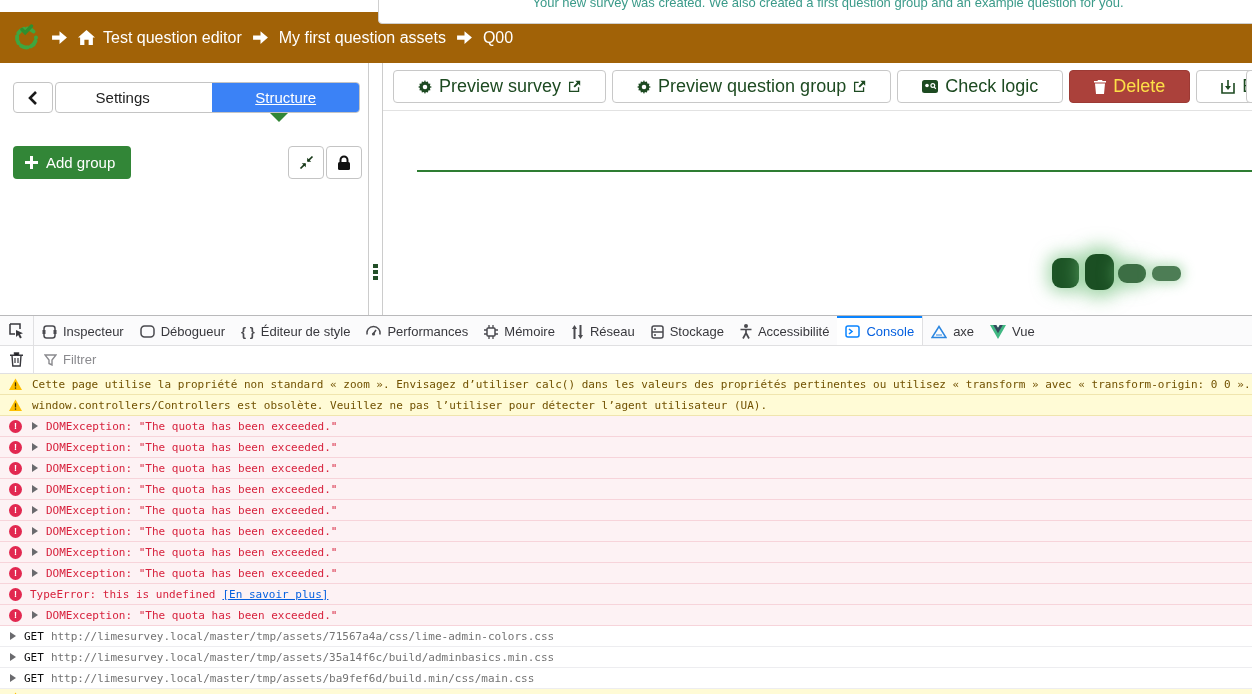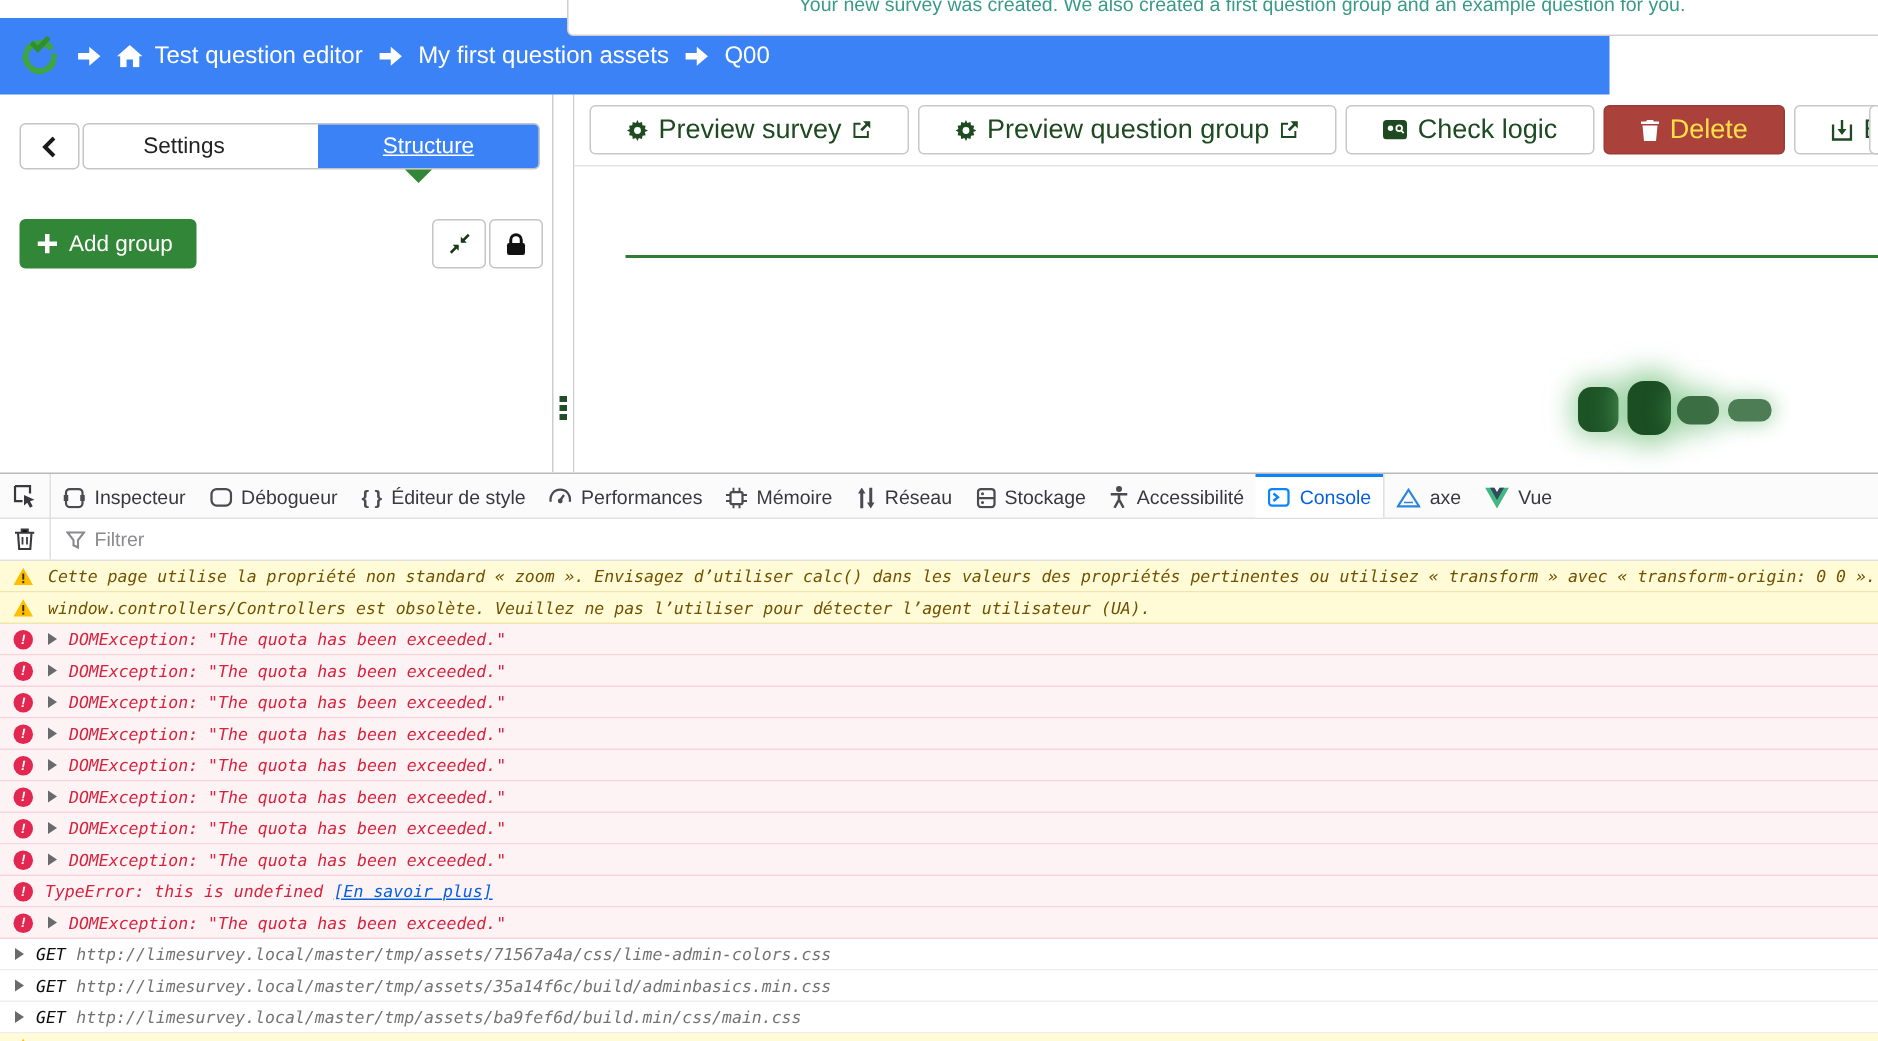--- a/index.html
+++ b/index.html
@@ -6,22 +6,22 @@
   html,body { width:1252px; height:694px; overflow:hidden; background:#fff;
     font-family:"Liberation Sans", sans-serif; position:relative; }
 
   
   .notification { position:absolute; left:378px; top:-18px; width:900px; height:42px;
     background:#fff; border:1px solid #cfcfcf; border-radius:0 0 4px 4px; z-index:20;
     display:flex; align-items:flex-end; justify-content:center; padding-bottom:13px;
     font-size:13px; color:#3a9a89; }
 
   
-  .topbar { position:absolute; left:0; top:12px; width:1073px; height:51px;
-    background:#3b82f6; display:flex; align-items:center; padding-left:12px; z-index:5; }
+  .topbar { position:absolute; left:0; top:12px; width:1252px; height:51px;
+    background:#a16207; display:flex; align-items:center; padding-left:12px; z-index:5; }
   .topbar .crumb { color:#fff; font-size:16px; display:flex; align-items:center; gap:8px;
     cursor:pointer; white-space:nowrap; }
   .bc-arrow { margin:0 10px; flex:none; }
   .logo { margin-right:2px; }
 
   
   .main { position:absolute; left:0; top:63px; width:1252px; height:252px; background:#fff; }
 
   .left-panel { position:absolute; left:0; top:0; width:368px; height:252px; background:#fff; }
   .back-btn { position:absolute; left:13px; top:19px; width:40px; height:31px; background:#fff;
@@ -81,21 +81,21 @@
   .dt-filter { height:28px; background:#fff; border-bottom:1px solid #e0e0e2; display:flex;
     align-items:stretch; }
   .dt-trash { width:33px; display:flex; align-items:center; justify-content:center; cursor:pointer; }
   .filter-wrap { display:flex; align-items:center; gap:6px; padding-left:10px; flex:1; }
   .filter-input { border:none; outline:none; font-size:13px; color:#701a75; flex:1;
     font-family:"Liberation Sans", sans-serif; }
   .filter-input::placeholder { color:#8a8a8e; }
 
   .console { height:321px; overflow:hidden; font-family:"DejaVu Sans Mono", monospace;
     font-size:11px; }
-  .crow { height:21px; display:flex; align-items:center; white-space:nowrap; overflow:hidden;font-style:italic; }
+  .crow { height:21px; display:flex; align-items:center; white-space:nowrap; overflow:hidden; }
   .crow.warn { background:#fffbd6; border-bottom:1px solid #f0e5ae; color:#715100; }
   .crow.err  { background:#fdf2f4; border-bottom:1px solid #f7d4da; color:#d7223d; }
   .crow.net  { background:#fff; border-bottom:1px solid #ededf0; color:#0c0c0d; }
   .crow.partial { height:6px; border-bottom:none; overflow:hidden; align-items:flex-start; }
   .cicon { width:13px; height:13px; flex:none; margin-left:9px; position:relative; }
   .err-badge { width:13px; height:13px; border-radius:50%; background:#e22850; flex:none;
     margin-left:9px; display:flex; align-items:center; justify-content:center; }
   .err-badge::after { content:"!"; color:#fff; font-size:9px; font-weight:bold;
     font-family:"Liberation Sans", sans-serif; line-height:1; }
   .tri { width:0; height:0; border-top:4px solid transparent; border-bottom:4px solid transparent;

